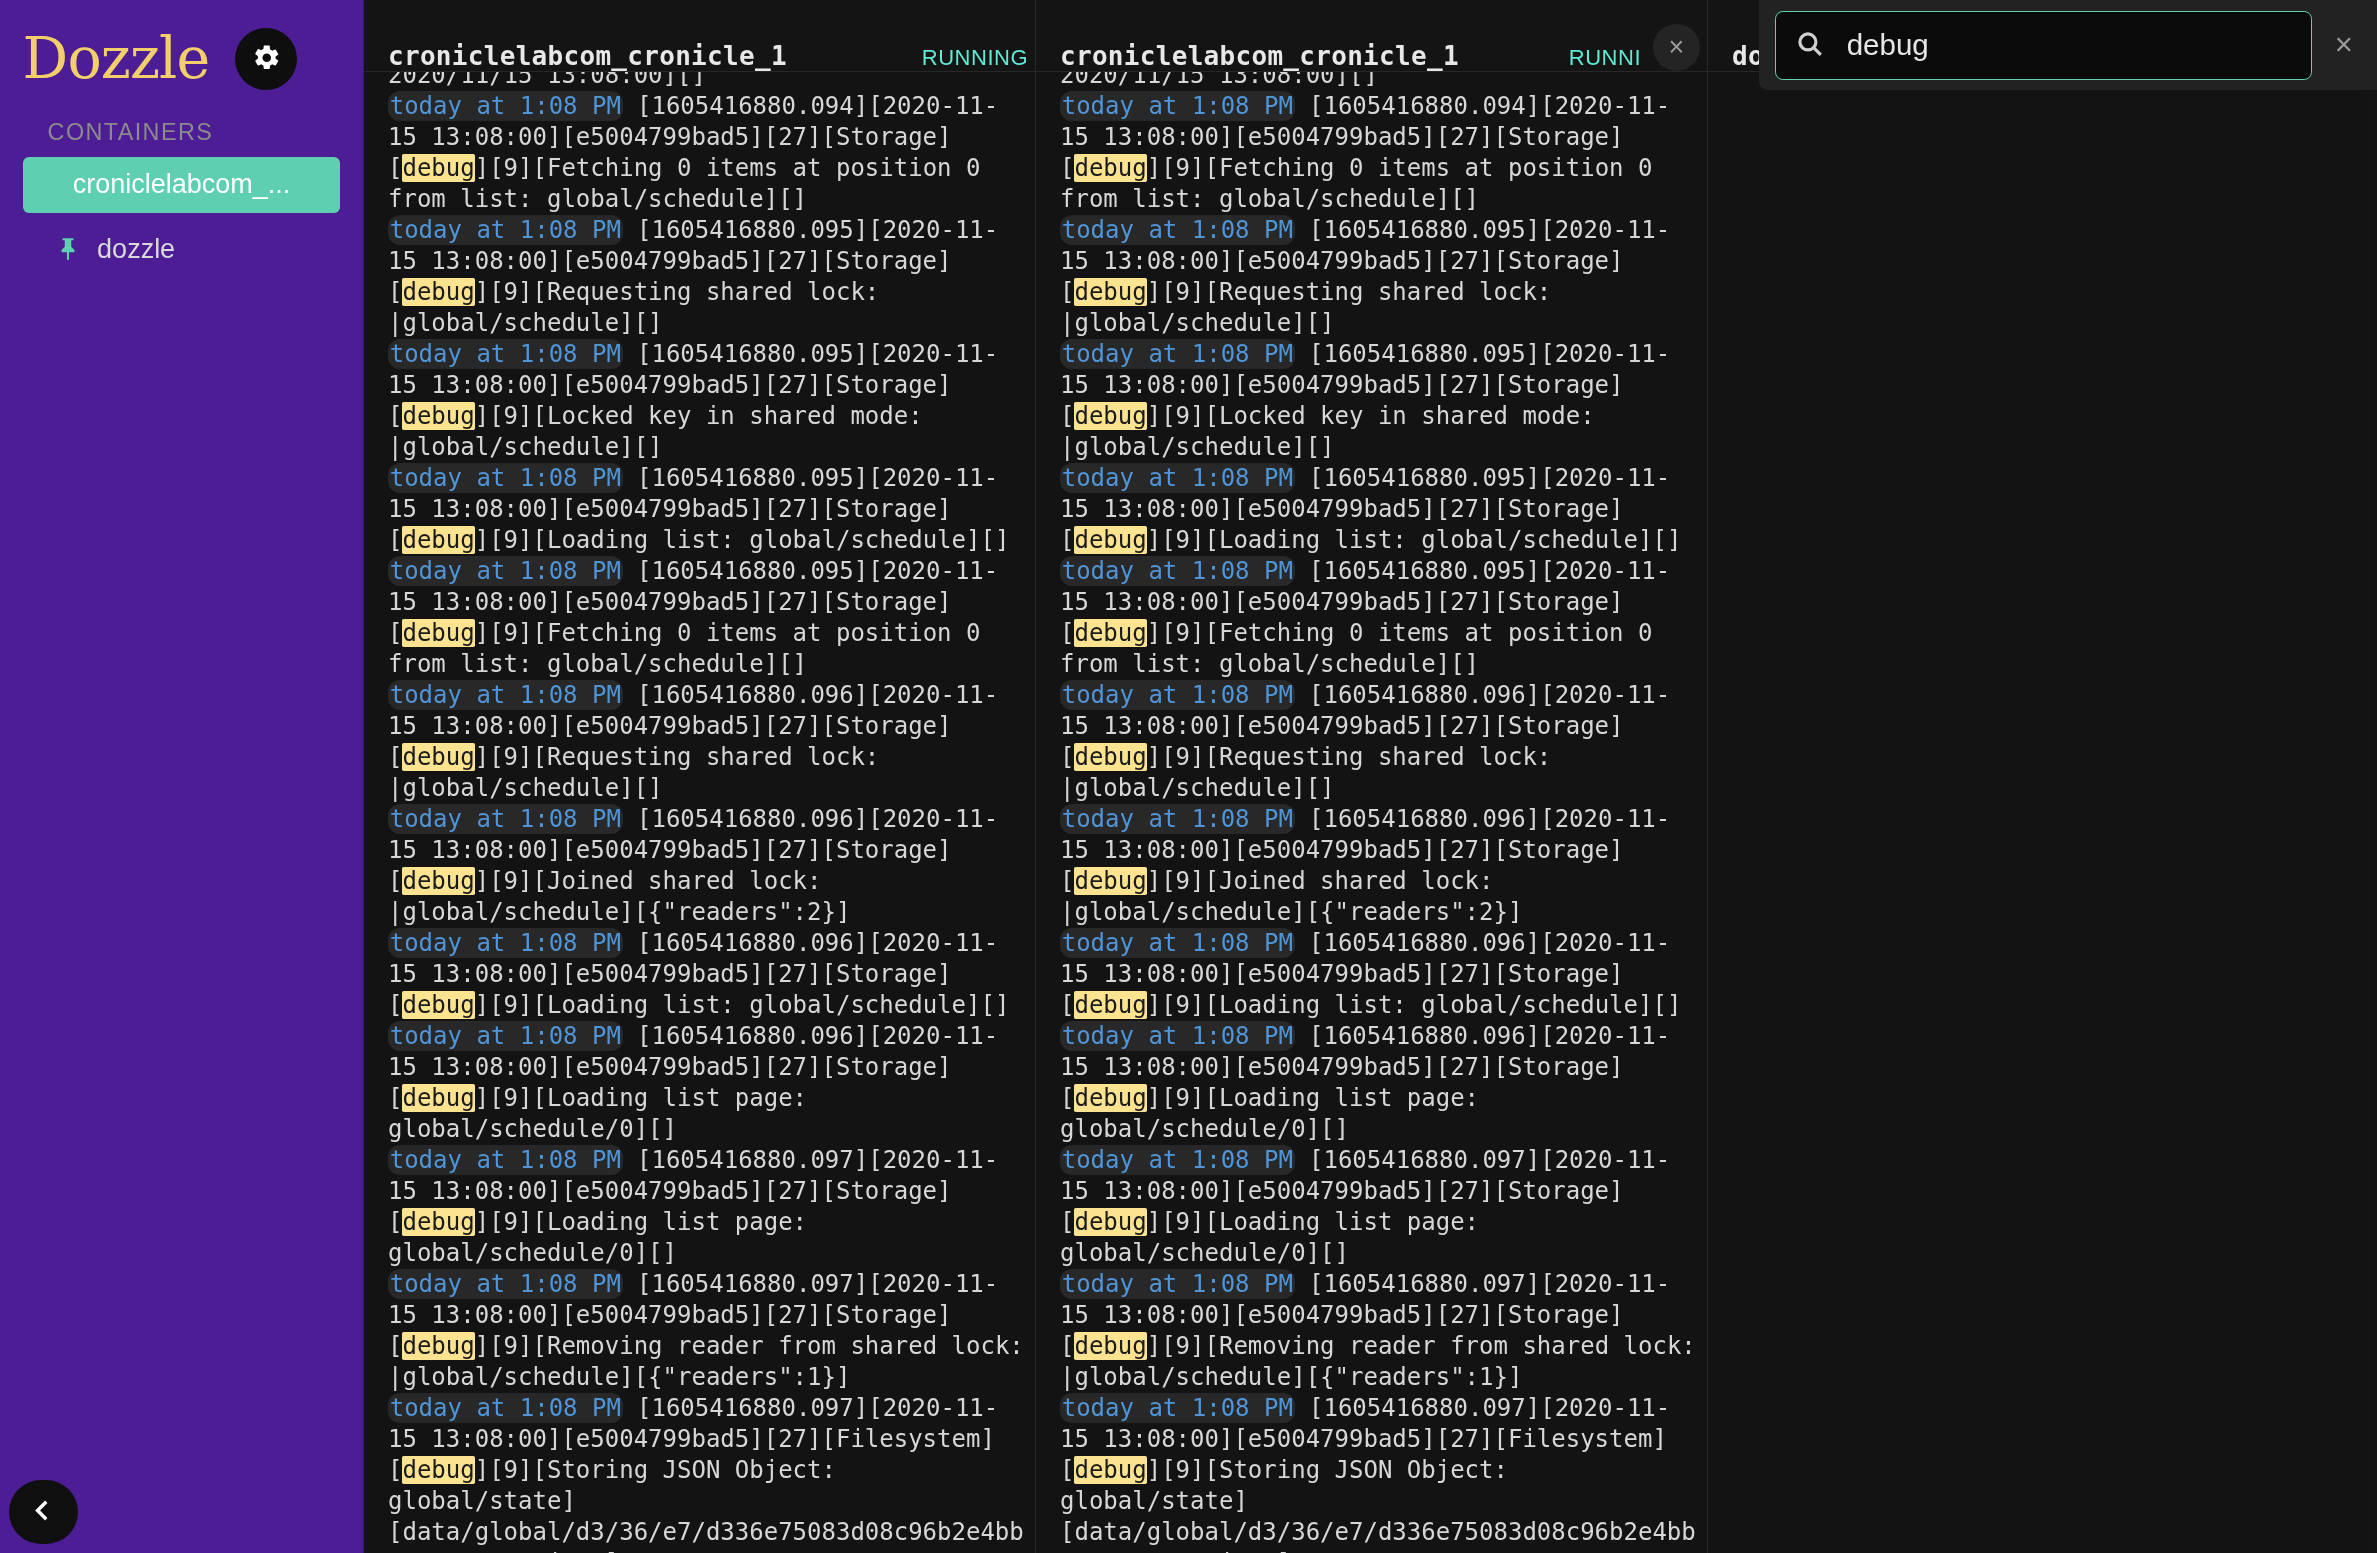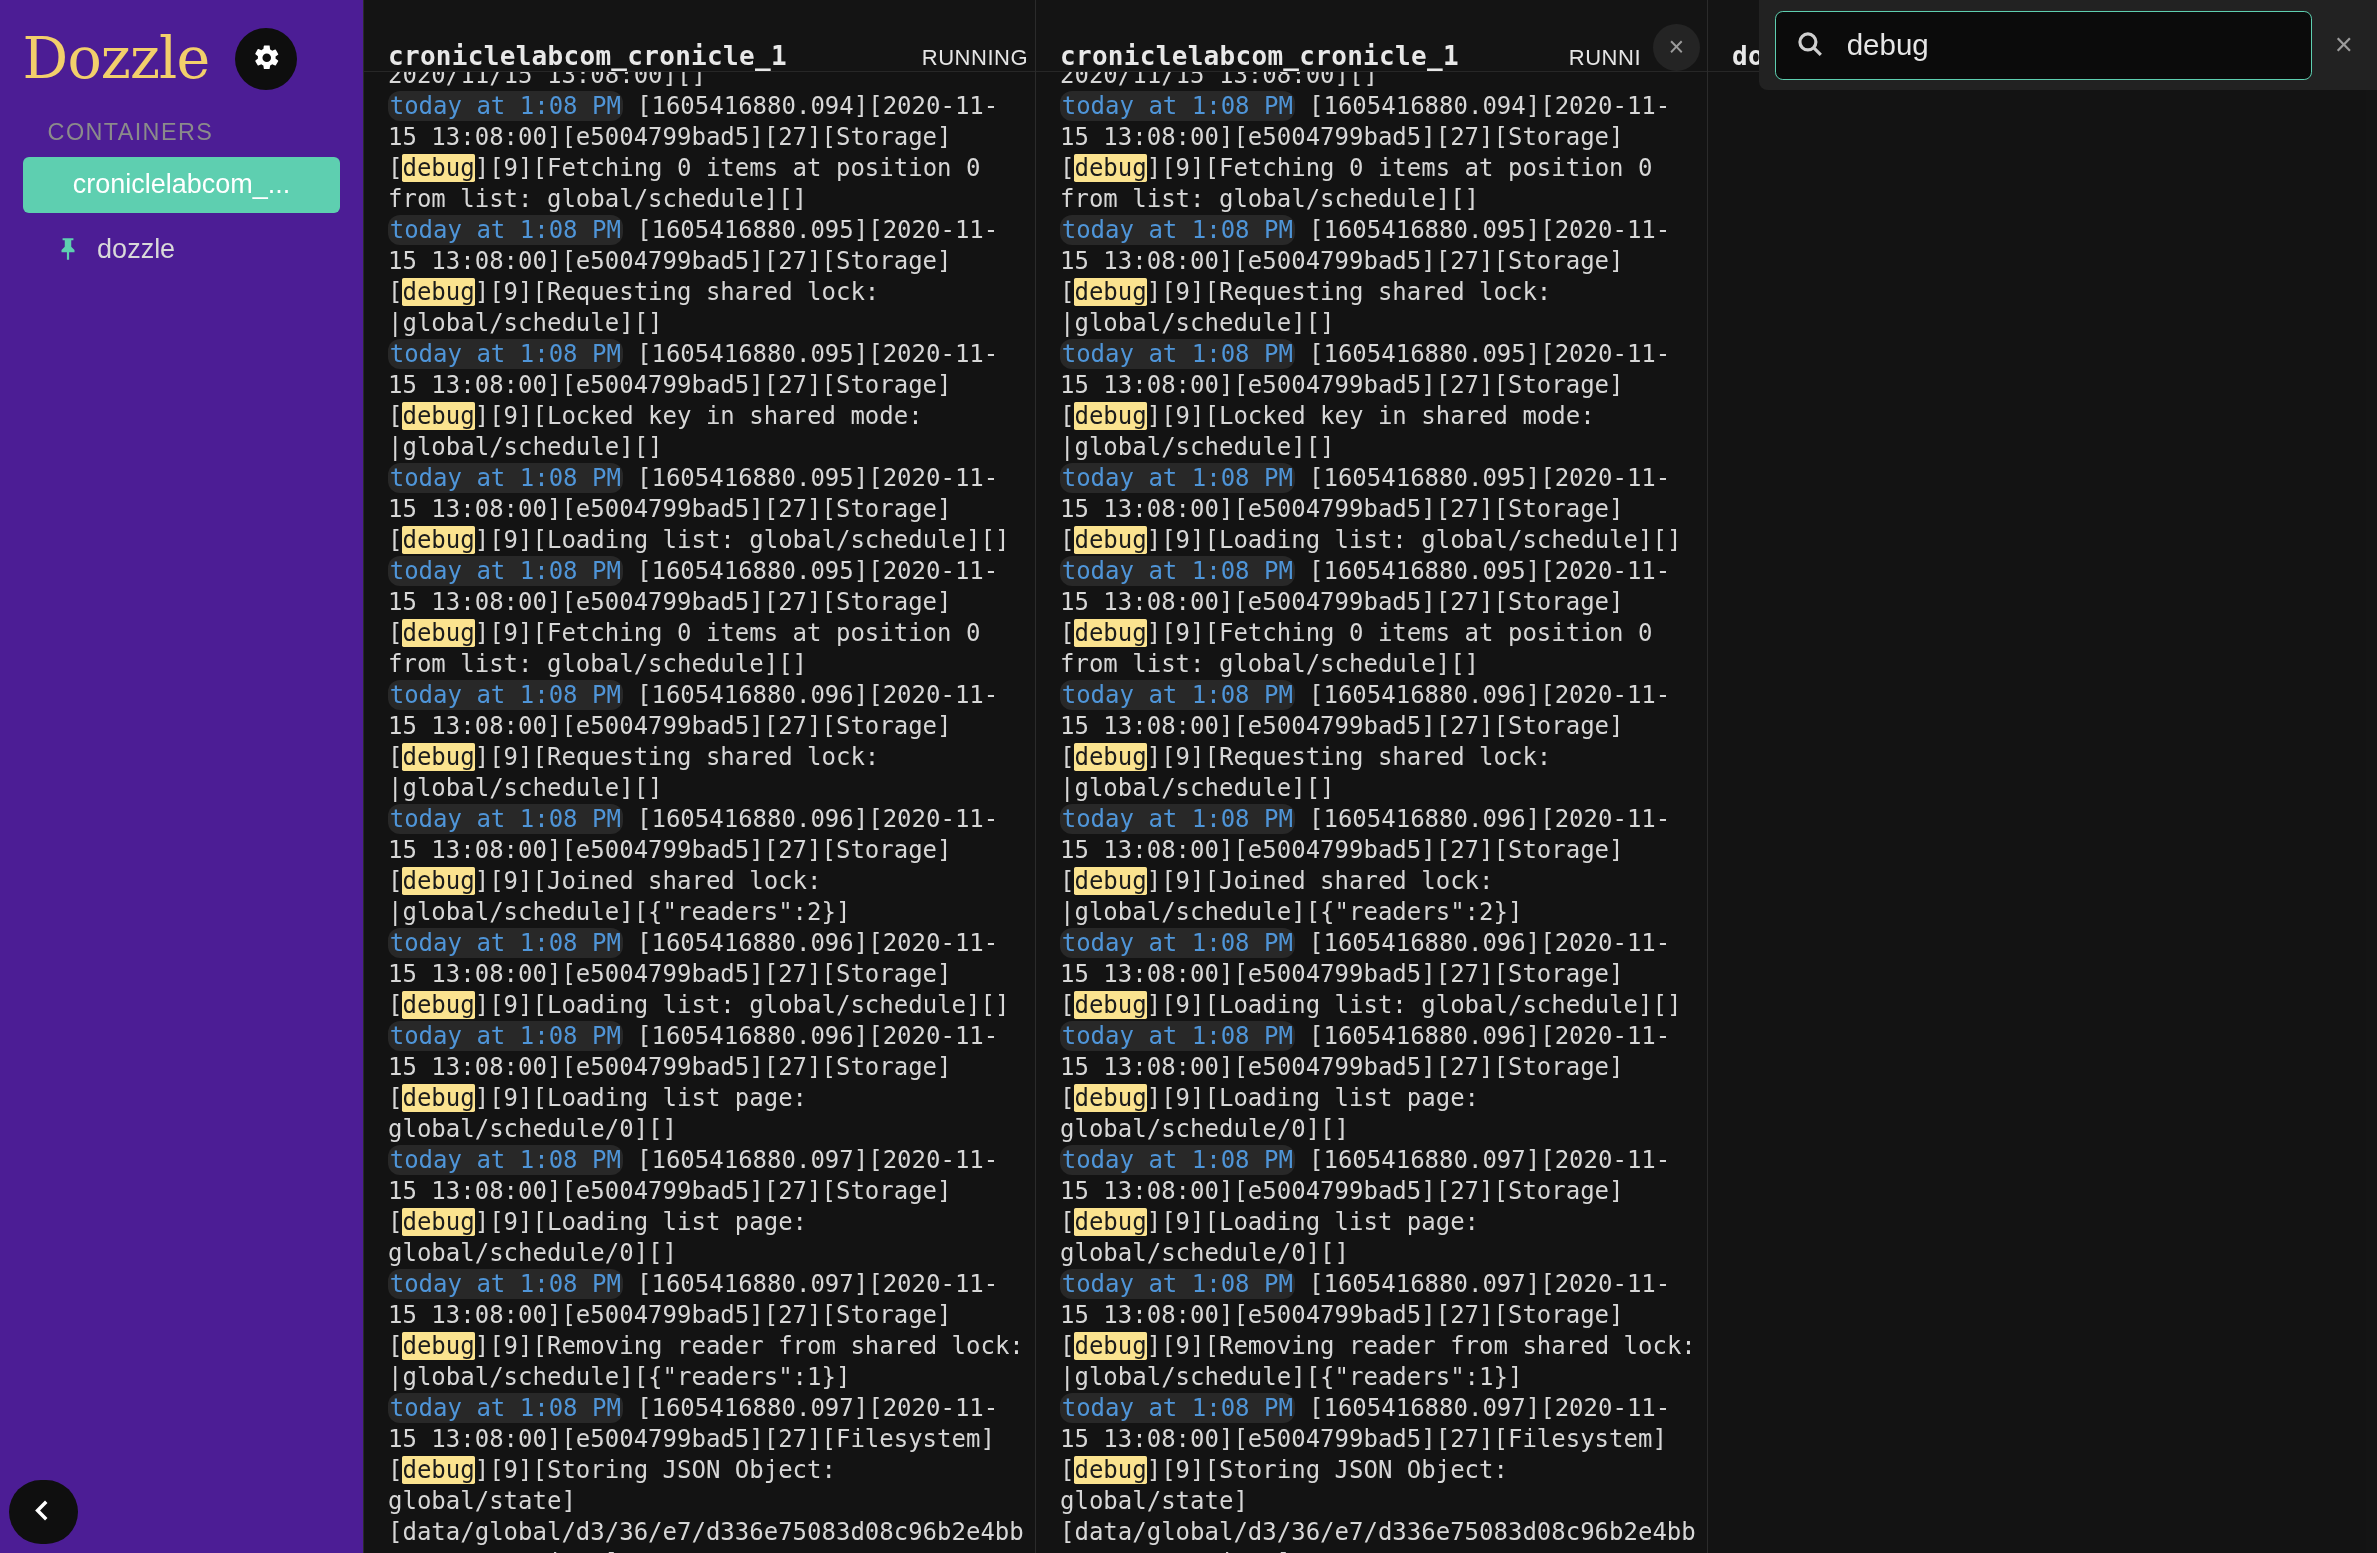--- a/index.html
+++ b/index.html
@@ -104,21 +104,21 @@
   .col-title {
     font-family: "DejaVu Sans Mono", "Liberation Mono", monospace;
     font-weight: bold;
     font-size: 26px;
     color: #e8e8e8;
     letter-spacing: 0.3px;
   }
   .col-status {
     margin-left: auto;
     font-size: 22px;
-    color: #e5e5e5;
+    color: #5eead4;
     letter-spacing: 0.5px;
     padding-left: 26px;
   }
   .close-btn {
     margin-left: 12px;
     width: 47px; height: 47px; flex: 0 0 47px;
     border-radius: 50%;
     background: #242424;
     display: flex; align-items: center; justify-content: center;
     color: #9b9b9b;

